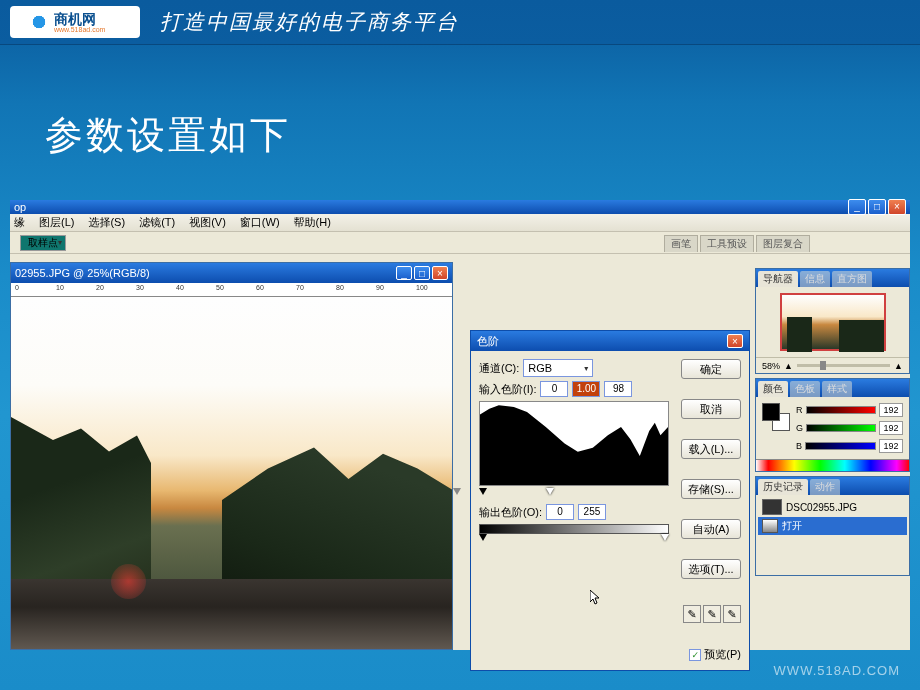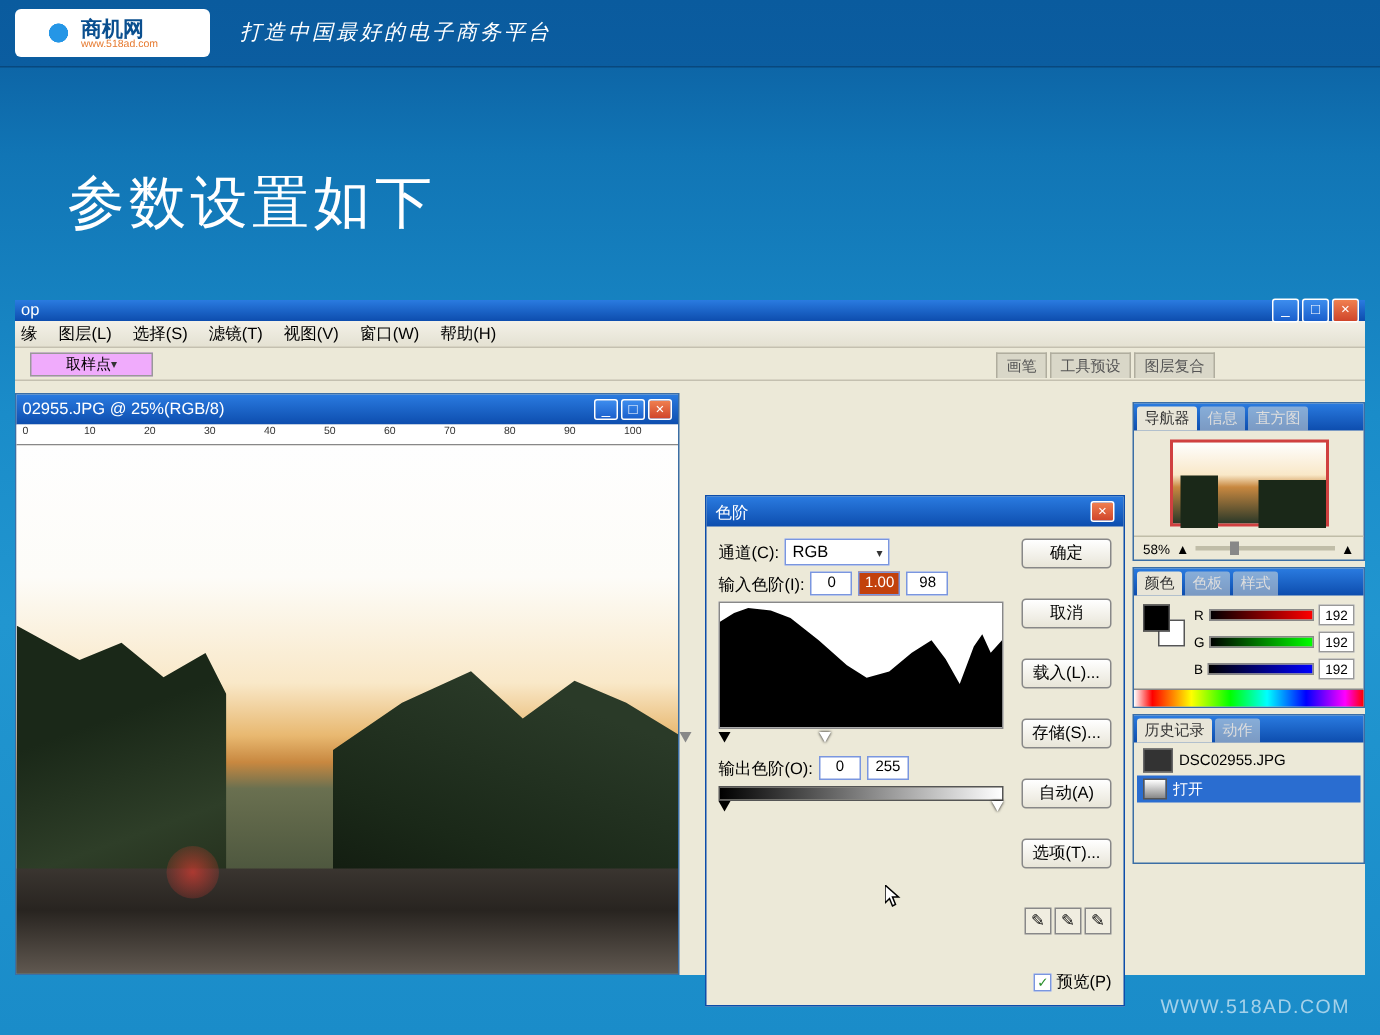--- a/index.html
+++ b/index.html
@@ -3,33 +3,33 @@
 <meta charset="utf-8">
 <style>
   *{box-sizing:border-box;margin:0;padding:0;font-family:"Microsoft YaHei","SimSun",sans-serif}
   body{width:920px;height:690px;overflow:hidden;background:linear-gradient(180deg,#0a5a9c 0%,#1175b5 15%,#1a8cc9 40%,#2196d0 60%,#1a8cc9 100%);position:relative}
   .header{height:45px;background:linear-gradient(180deg,#0a5b9e,#0b5da0);display:flex;align-items:center;padding:0 10px;gap:20px;border-bottom:1px solid rgba(0,0,0,.2)}
   .logo{width:130px;height:32px;background:#fff;border-radius:4px;display:flex;align-items:center;padding:2px 18px;gap:4px}
   .logo-bee{width:22px;height:22px;background:radial-gradient(#2596e6 40%,#fff 42%);border-radius:50%;position:relative}
   .logo-text{display:flex;flex-direction:column;line-height:1}
   .logo-cn{font-size:14px;font-weight:bold;color:#0a4f8f}
   .logo-en{font-size:7px;color:#e6792e}
-  .tagline{color:#fff;font-size:14px;font-style:italic;letter-spacing:2px;font-family:"STKaiti","KaiTi",serif}
+  .tagline{color:#fff;font-size:21px;font-style:italic;letter-spacing:2px;font-family:"STKaiti","KaiTi",serif}
   .slide-title{position:absolute;left:45px;top:110px;color:#fff;font-size:38px;font-weight:300;letter-spacing:3px}
   .ps-window{position:absolute;left:10px;top:200px;width:900px;height:450px;background:#ece9d8}
   .ps-titlebar{height:14px;background:linear-gradient(180deg,#2a7be0,#0d4dae);color:#fff;font-size:11px;display:flex;align-items:center;padding:0 4px;justify-content:space-between}
   .winbtns{display:flex;gap:2px}
   .winbtn{width:18px;height:16px;border:1px solid #fff;border-radius:2px;font-size:10px;line-height:13px;text-align:center;color:#fff;cursor:pointer}
   .wb-min{background:linear-gradient(180deg,#3d8dee,#1a5fcc)}
   .wb-max{background:linear-gradient(180deg,#3d8dee,#1a5fcc)}
   .wb-close{background:linear-gradient(180deg,#f08050,#d0452a)}
   .ps-menu{height:18px;background:linear-gradient(180deg,#f3f1e8,#e4e1d2);display:flex;align-items:center;font-size:11px;padding:0 4px;gap:14px;border-bottom:1px solid #c4c0b0}
   .ps-menu span{cursor:pointer}
   .ps-toolbar{height:22px;background:#ece9d8;display:flex;align-items:center;padding:0 10px;gap:8px;border-bottom:1px solid #c4c0b0;font-size:11px}
-  .tool-combo{width:82px;height:16px;border:1px solid #999;background:#f0abfc;font-size:10px;padding:0 3px;display:flex;align-items:center;justify-content:center}
+  .tool-combo{width:46px;height:16px;border:1px solid #999;background:#0f766e;font-size:10px;padding:0 3px;display:flex;align-items:center;justify-content:flex-end}
   .tool-combo::after{content:"▾";font-size:8px;color:#333}
   .tool-tabs{position:absolute;right:100px;top:2px;height:18px;display:flex;gap:2px;font-size:10px;align-items:flex-end}
   .ttab{background:#d9d7c8;border:1px solid #b0ad9e;border-bottom:none;padding:1px 6px;color:#555}
   .doc-window{position:absolute;left:0;top:62px;width:443px;height:388px;border:1px solid #3b6ea5}
   .doc-title{height:20px;background:linear-gradient(180deg,#2a7be0,#0d4dae);color:#fff;font-size:11px;display:flex;align-items:center;padding:0 4px;justify-content:space-between}
   .doc-title .winbtn{width:16px;height:14px}
   .ruler-h{height:14px;background:#fff;border-bottom:1px solid #888;font-size:7px;color:#333;position:relative;overflow:hidden}
   .ruler-h span{position:absolute;top:1px}
   .canvas{width:441px;height:352px;background:linear-gradient(180deg,#fefefe 0%,#fdfcf8 25%,#f9e8c8 45%,#e8b870 55%,#c88840 60%,#6a7050 65%,#2a3828 100%);position:relative;overflow:hidden}
   .sun{position:absolute;left:60px;top:155px;width:45px;height:45px;background:radial-gradient(circle,#fff 0%,#ffe8a0 30%,#ffb840 60%,rgba(255,160,50,0) 100%)}

